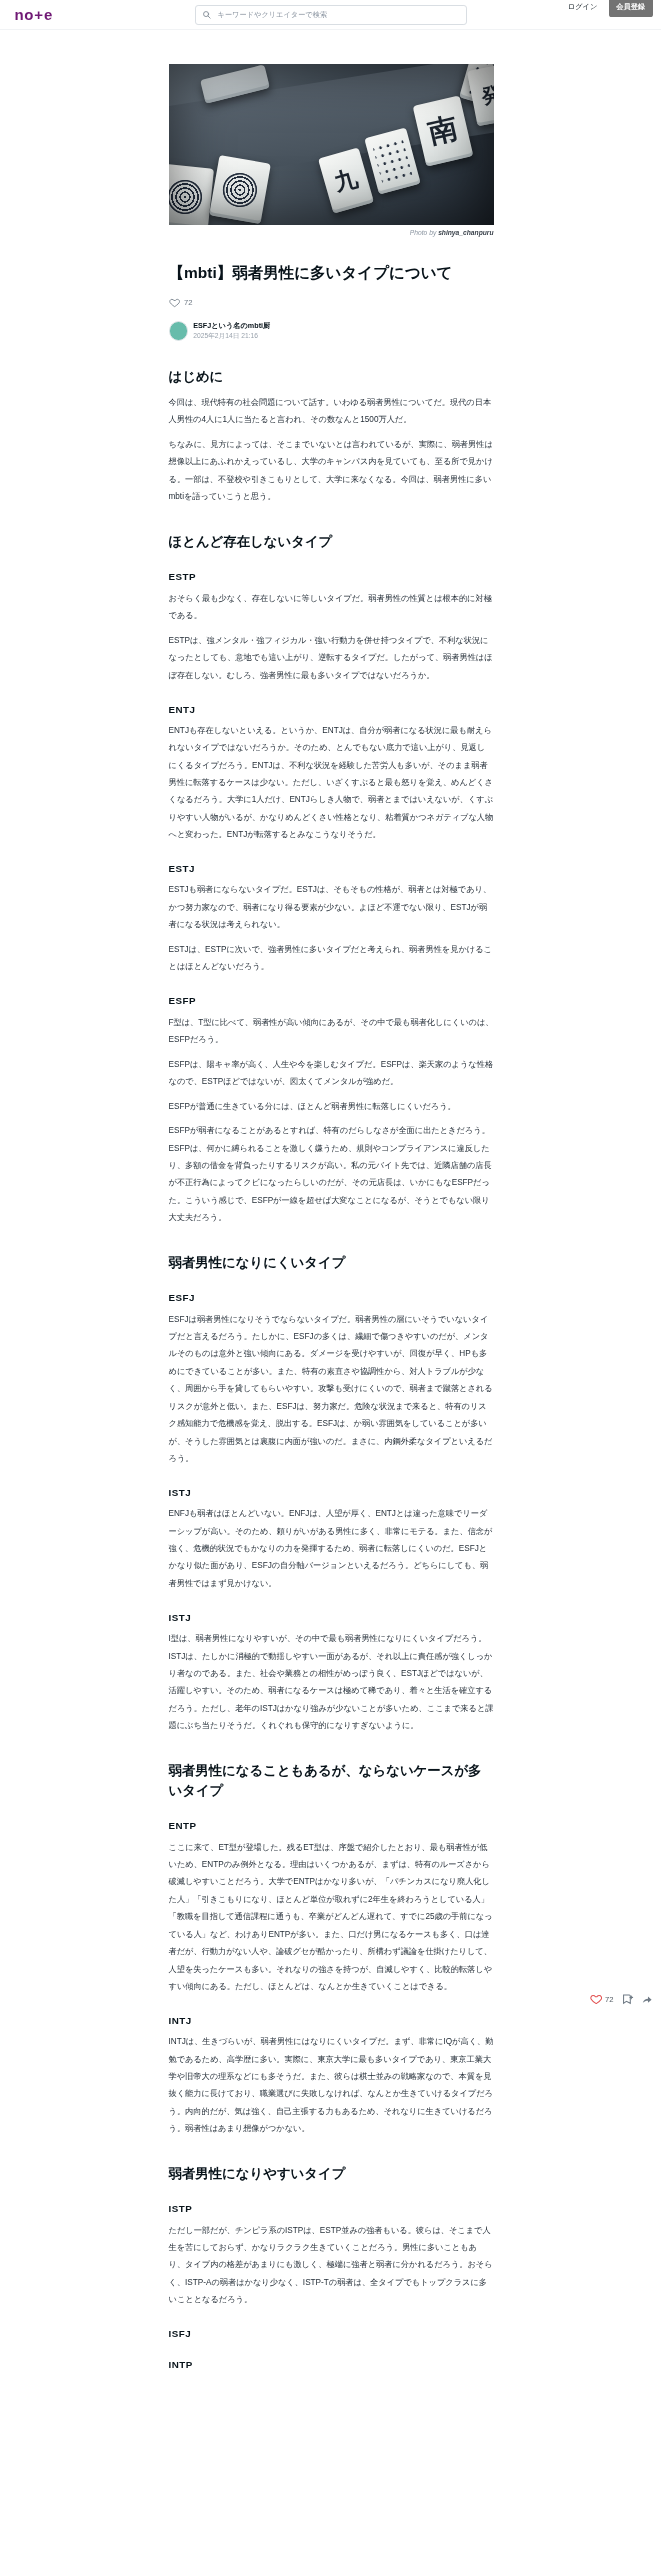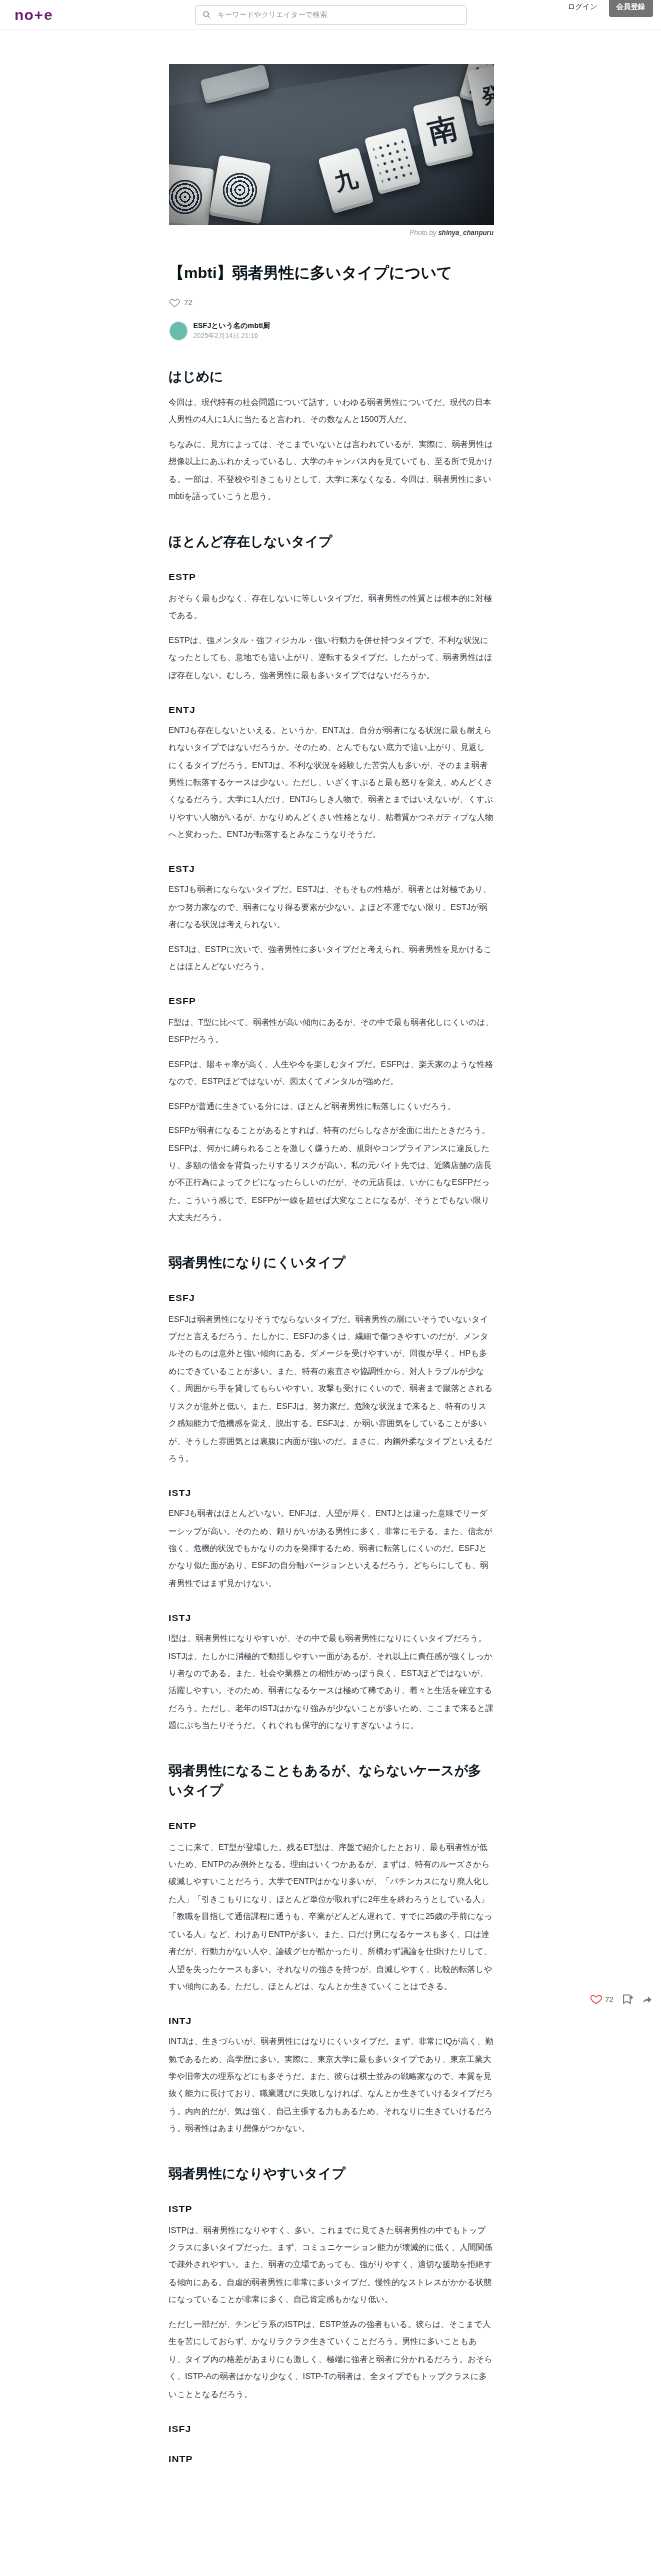--- a/index.html
+++ b/index.html
@@ -217,21 +217,20 @@
       <p class="para">ENFJも弱者はほとんどいない。ENFJは、人望が厚く、ENTJとは違った意味でリーダーシップが高い。そのため、頼りがいがある男性に多く、非常にモテる。また、信念が強く、危機的状況でもかなりの力を発揮するため、弱者に転落しにくいのだ。ESFJとかなり似た面があり、ESFJの自分軸バージョンといえるだろう。どちらにしても、弱者男性ではまず見かけない。</p>
       <h3 class="type-h">ISTJ</h3>
       <p class="para">I型は、弱者男性になりやすいが、その中で最も弱者男性になりにくいタイプだろう。ISTJは、たしかに消極的で動揺しやすい一面があるが、それ以上に責任感が強くしっかり者なのである。また、社会や業務との相性がめっぽう良く、ESTJほどではないが、活躍しやすい。そのため、弱者になるケースは極めて稀であり、着々と生活を確立するだろう。ただし、老年のISTJはかなり強みが少ないことが多いため、ここまで来ると課題にぶち当たりそうだ。くれぐれも保守的になりすぎないように。</p>
       <h2 class="sec-h">弱者男性になることもあるが、ならないケースが多いタイプ</h2>
       <h3 class="type-h">ENTP</h3>
       <p class="para">ここに来て、ET型が登場した。残るET型は、序盤で紹介したとおり、最も弱者性が低いため、ENTPのみ例外となる。理由はいくつかあるが、まずは、特有のルーズさから破滅しやすいことだろう。大学でENTPはかなり多いが、「パチンカスになり廃人化した人」「引きこもりになり、ほとんど単位が取れずに2年生を終わろうとしている人」「教職を目指して通信課程に通うも、卒業がどんどん遅れて、すでに25歳の手前になっている人」など、わけありENTPが多い。また、口だけ男になるケースも多く、口は達者だが、行動力がない人や、論破グセが酷かったり、所構わず議論を仕掛けたりして、人望を失ったケースも多い。それなりの強さを持つが、自滅しやすく、比較的転落しやすい傾向にある。ただし、ほとんどは、なんとか生きていくことはできる。</p>
       <h3 class="type-h">INTJ</h3>
       <p class="para">INTJは、生きづらいが、弱者男性にはなりにくいタイプだ。まず、非常にIQが高く、勤勉であるため、高学歴に多い。実際に、東京大学に最も多いタイプであり、東京工業大学や旧帝大の理系などにも多そうだ。また、彼らは棋士並みの戦略家なので、本質を見抜く能力に長けており、職業選びに失敗しなければ、なんとか生きていけるタイプだろう。内向的だが、気は強く、自己主張する力もあるため、それなりに生きていけるだろう。弱者性はあまり想像がつかない。</p>
       <h2 class="sec-h">弱者男性になりやすいタイプ</h2>
       <h3 class="type-h">ISTP</h3>
-      <p class="para">ISTPは、弱者男性になりやすく、多い。これまでに見てきた弱者男性の中でもトップクラスに多いタイプだった。まず、コミュニケーション能力が壊滅的に低く、人間関係で疎外されやすい。また、弱者の立場であっても、強がりやすく、適切な援助を拒絶する傾向にある。自虐的弱者男性に非常に多いタイプだ。慢性的なストレスがかかる状態になっていることが非常に多く、自己肯定感もかなり低い。</p>
       <p class="para">ただし一部だが、チンピラ系のISTPは、ESTP並みの強者もいる。彼らは、そこまで人生を苦にしておらず、かなりラクラク生きていくことだろう。男性に多いこともあり、タイプ内の格差があまりにも激しく、極端に強者と弱者に分かれるだろう。おそらく、ISTP-Aの弱者はかなり少なく、ISTP-Tの弱者は、全タイプでもトップクラスに多いこととなるだろう。</p>
       <h3 class="type-h">ISFJ</h3>
       <h3 class="type-h">INTP</h3>
     </div>
 </main>
 
 <div class="float-bar">
   <button class="icon-btn">
     <svg width="12.4" height="12.4" viewBox="0 0 24 24" fill="none" stroke="#e25252" stroke-width="2" stroke-linejoin="round">
       <path d="M12 20.5s-7.4-4.7-9.7-8.6C.6 8.9 2.6 5 6.1 5c2.2 0 3.6 1.1 4.4 2.4h3c.8-1.3 2.2-2.4 4.4-2.4 3.5 0 5.5 3.9 3.8 6.9C19.4 15.8 12 20.5 12 20.5z"></path>

